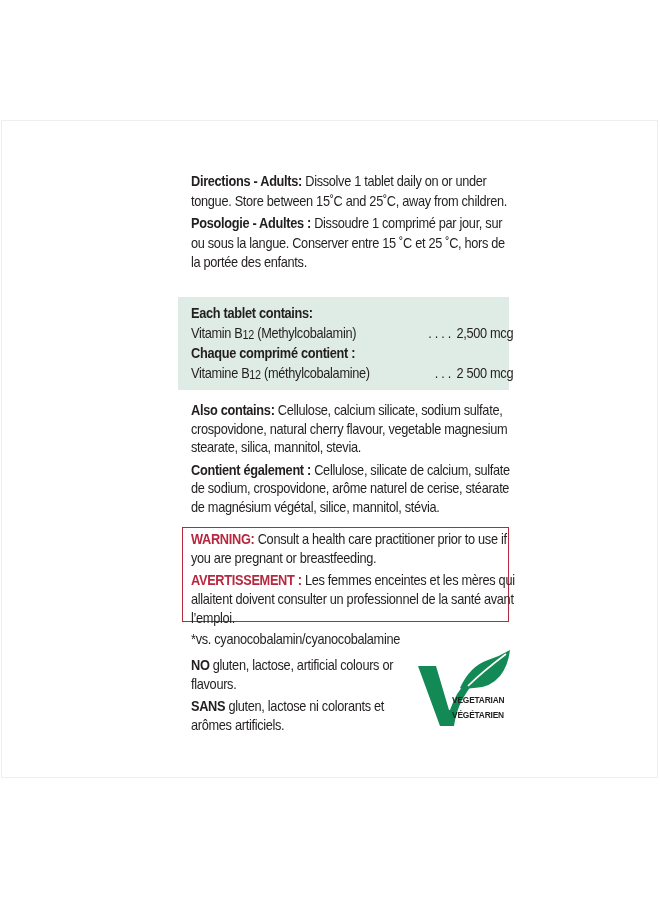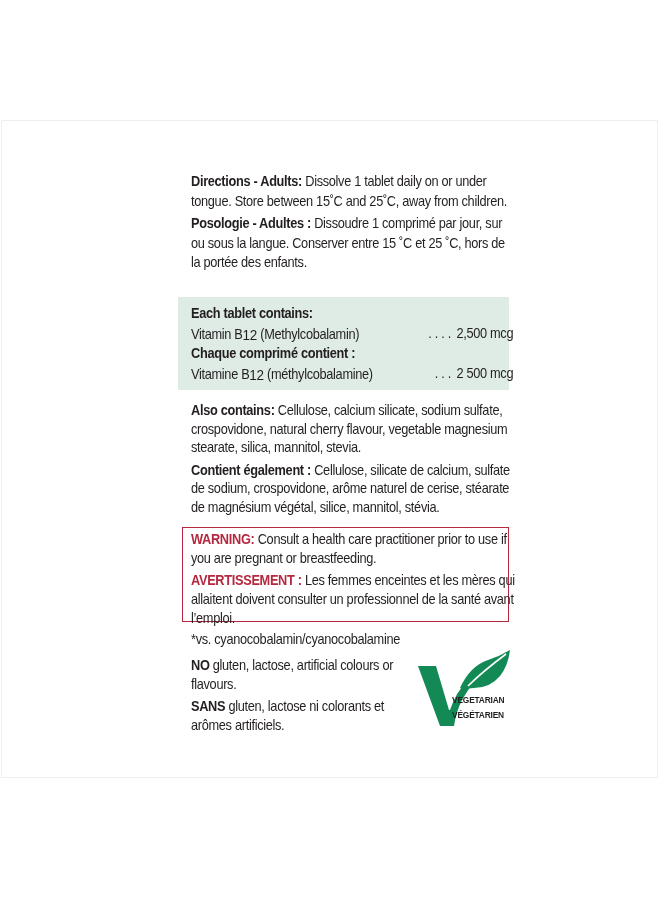--- a/index.html
+++ b/index.html
@@ -58,21 +58,21 @@
       line-height: 19.5px;
     }
     .contains .row {
       display: flex;
       width: 358px;
       justify-content: space-between;
       white-space: nowrap;
     }
     .contains .row .dots { flex: 1; text-align: right; padding-right: 6px; }
     .contains sub {
-      font-size: 15px;
+      font-size: 12px;
       vertical-align: baseline;
       position: relative;
       top: 1px;
       margin-top: 35px;
     }
 
     .also { top: 401px; line-height: 18.5px; }
     .also .fr { margin-top: 4px; }
 
     .warning-box {

